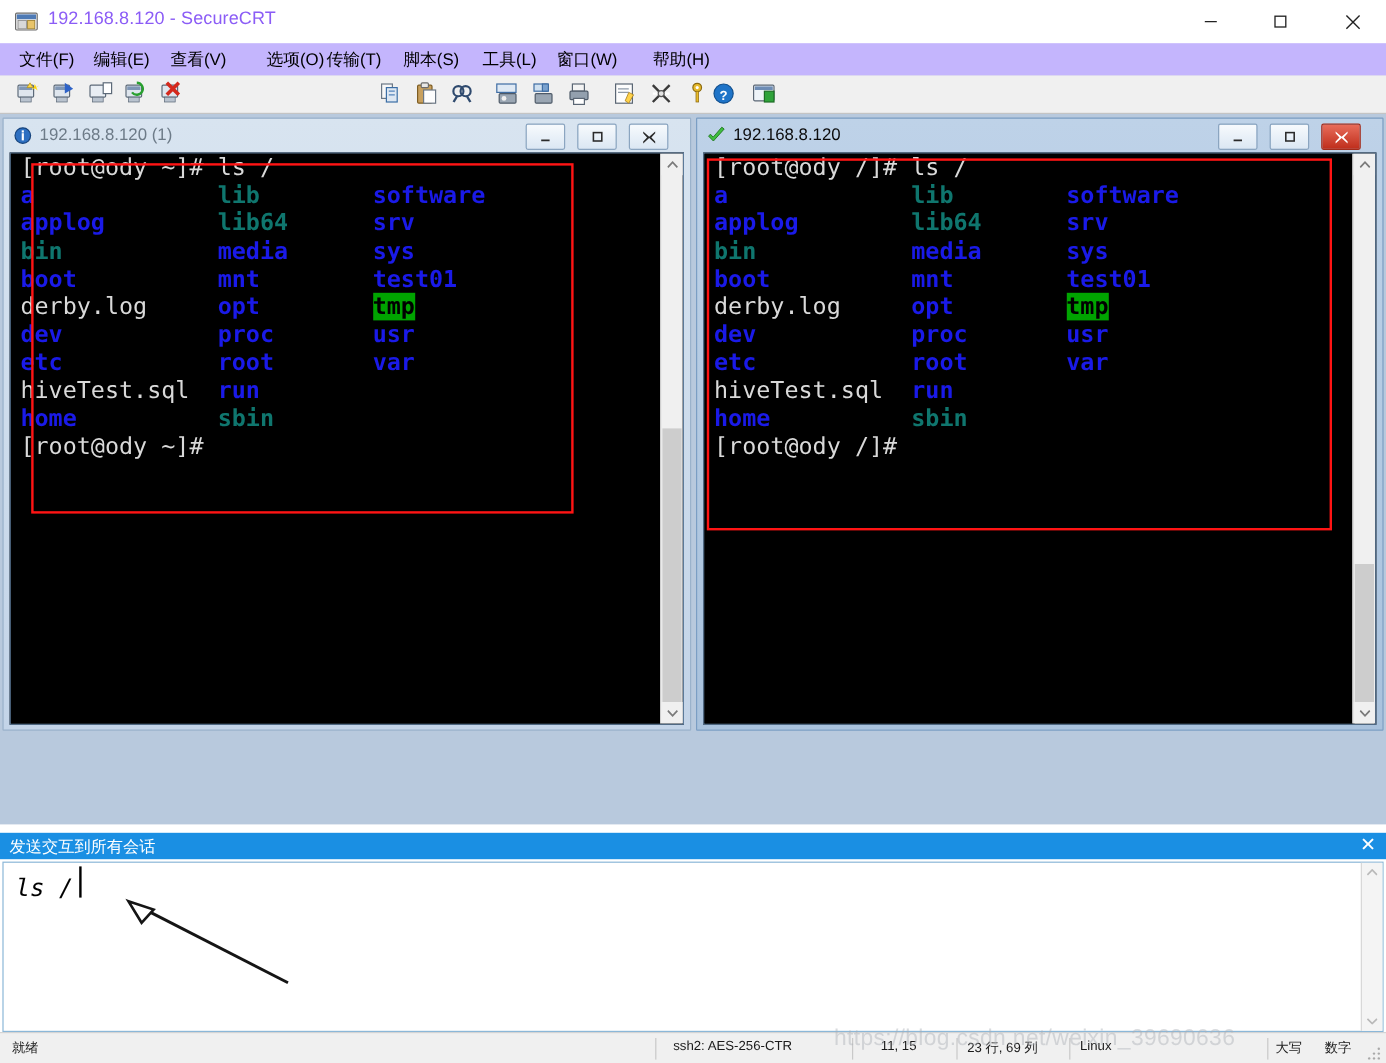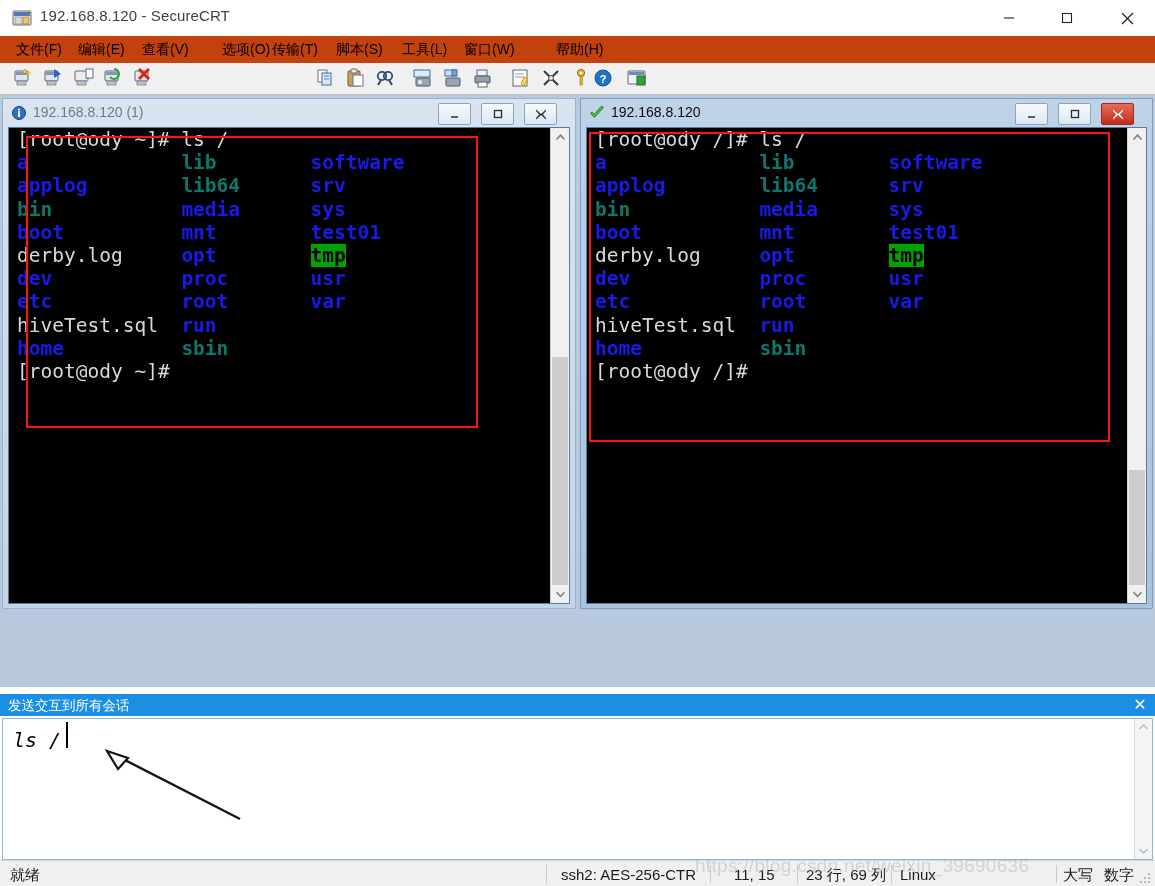--- a/index.html
+++ b/index.html
@@ -7,28 +7,28 @@
     width:1155px;height:886px;overflow:hidden;
     font-family:"Liberation Sans", sans-serif;
     background:#f0f0f0;
     -webkit-font-smoothing:antialiased;
   }
   .app{position:relative;width:1155px;height:886px;background:#ffffff;overflow:hidden;}
 
   
   .titlebar{position:absolute;left:0;top:0;width:1155px;height:36px;background:#ffffff;}
   .tb-icon{position:absolute;left:12px;top:8px;width:20px;height:20px;}
-  .tb-title{position:absolute;left:40px;top:7px;font-size:15px;color:#404040;letter-spacing:0.1px;}
+  .tb-title{position:absolute;left:40px;top:7px;font-size:15px;color:#8b5cf6;letter-spacing:0.1px;}
   .winbtn{position:absolute;top:0;width:46px;height:36px;display:flex;align-items:center;justify-content:center;}
   .wb-min{left:986px;}
   .wb-max{left:1044px;}
   .wb-close{left:1104px;}
 
   
-  .menubar{position:absolute;left:0;top:36px;width:1155px;height:27px;background:#c2410c;
+  .menubar{position:absolute;left:0;top:36px;width:1155px;height:27px;background:#c4b5fd;
            border-bottom:1px solid #e2e2e2;}
   .menuitem{position:absolute;top:3px;height:21px;line-height:21px;font-size:14px;color:#000;padding:0 4px;}
 
   
   .toolbar{position:absolute;left:0;top:63px;width:1155px;height:31px;background:#f0f0f0;
            border-bottom:1px solid #c4c4c4;}
   .tool{position:absolute;top:4px;width:24px;height:23px;}
   .hostbox{position:absolute;left:146px;top:66px;width:150px;height:22px;background:#fff;
            border:1px solid #9a9a9a;}
   .hosttext{position:absolute;left:150px;top:69px;font-size:13px;color:#6f7580;}
@@ -87,21 +87,21 @@
   .cmdarea{position:absolute;left:2px;top:718px;width:1149px;height:140px;background:#fff;
            border:1px solid #8bb7d8;}
   .cmdtext{position:absolute;left:10px;top:9px;font-family:"DejaVu Sans Mono", monospace;
            font-size:20px;color:#000;white-space:pre;font-style:italic;}
   .caret{position:absolute;left:66px;top:722px;width:2px;height:26px;background:#000;}
   .cmd-vsb{position:absolute;right:0;top:0;width:17px;bottom:0;background:#f4f4f4;border-left:1px solid #d8d8d8;}
 
   
   .statusbar{position:absolute;left:0;top:860px;width:1155px;height:26px;background:#f0f0f0;
              border-top:1px solid #d4d4d4;}
-  .st-text{position:absolute;top:5px;font-size:15px;color:#1a1a1a;}
+  .st-text{position:absolute;top:5px;font-size:11px;color:#1a1a1a;}
   .st-sep{position:absolute;top:4px;width:1px;height:18px;background:#c9c9c9;}
   .grip{position:absolute;right:3px;bottom:3px;width:14px;height:14px;}
 
   .watermark{position:absolute;left:695px;top:855px;font-size:19px;color:rgba(170,175,182,0.45);
              letter-spacing:0.3px;pointer-events:none;white-space:nowrap;font-family:"Liberation Sans",sans-serif;}
 </style>
 </head>
 <body>
 
 <div class="app">
@@ -137,21 +137,21 @@
 
   <div class="menubar">
     <span class="menuitem" style="left:12px">文件(F)</span>
     <span class="menuitem" style="left:74px">编辑(E)</span>
     <span class="menuitem" style="left:138px">查看(V)</span>
     <span class="menuitem" style="left:218px">选项(O)</span>
     <span class="menuitem" style="left:268px">传输(T)</span>
     <span class="menuitem" style="left:332px">脚本(S)</span>
     <span class="menuitem" style="left:398px">工具(L)</span>
     <span class="menuitem" style="left:460px">窗口(W)</span>
-    <span class="menuitem" style="left:552px">帮助(H)</span>
+    <span class="menuitem" style="left:540px">帮助(H)</span>
   </div>
 
   <div class="toolbar">
 
     <div class="tool" style="left:12px">
       <svg width="24" height="23" viewBox="0 0 24 23">
         <rect x="3" y="4" width="13" height="10" rx="1" fill="#dfe6ee" stroke="#5d6a79"></rect>
         <rect x="4" y="5" width="11" height="3" fill="#7f96b5"></rect>
         <rect x="5" y="14" width="9" height="4" fill="#b9c3cf" stroke="#5d6a79" stroke-width="0.6"></rect>
         <path d="M13 2 l2.5 4 l-5 0 z" fill="#ffd94a" stroke="#b58f10" stroke-width="0.6"></path>

